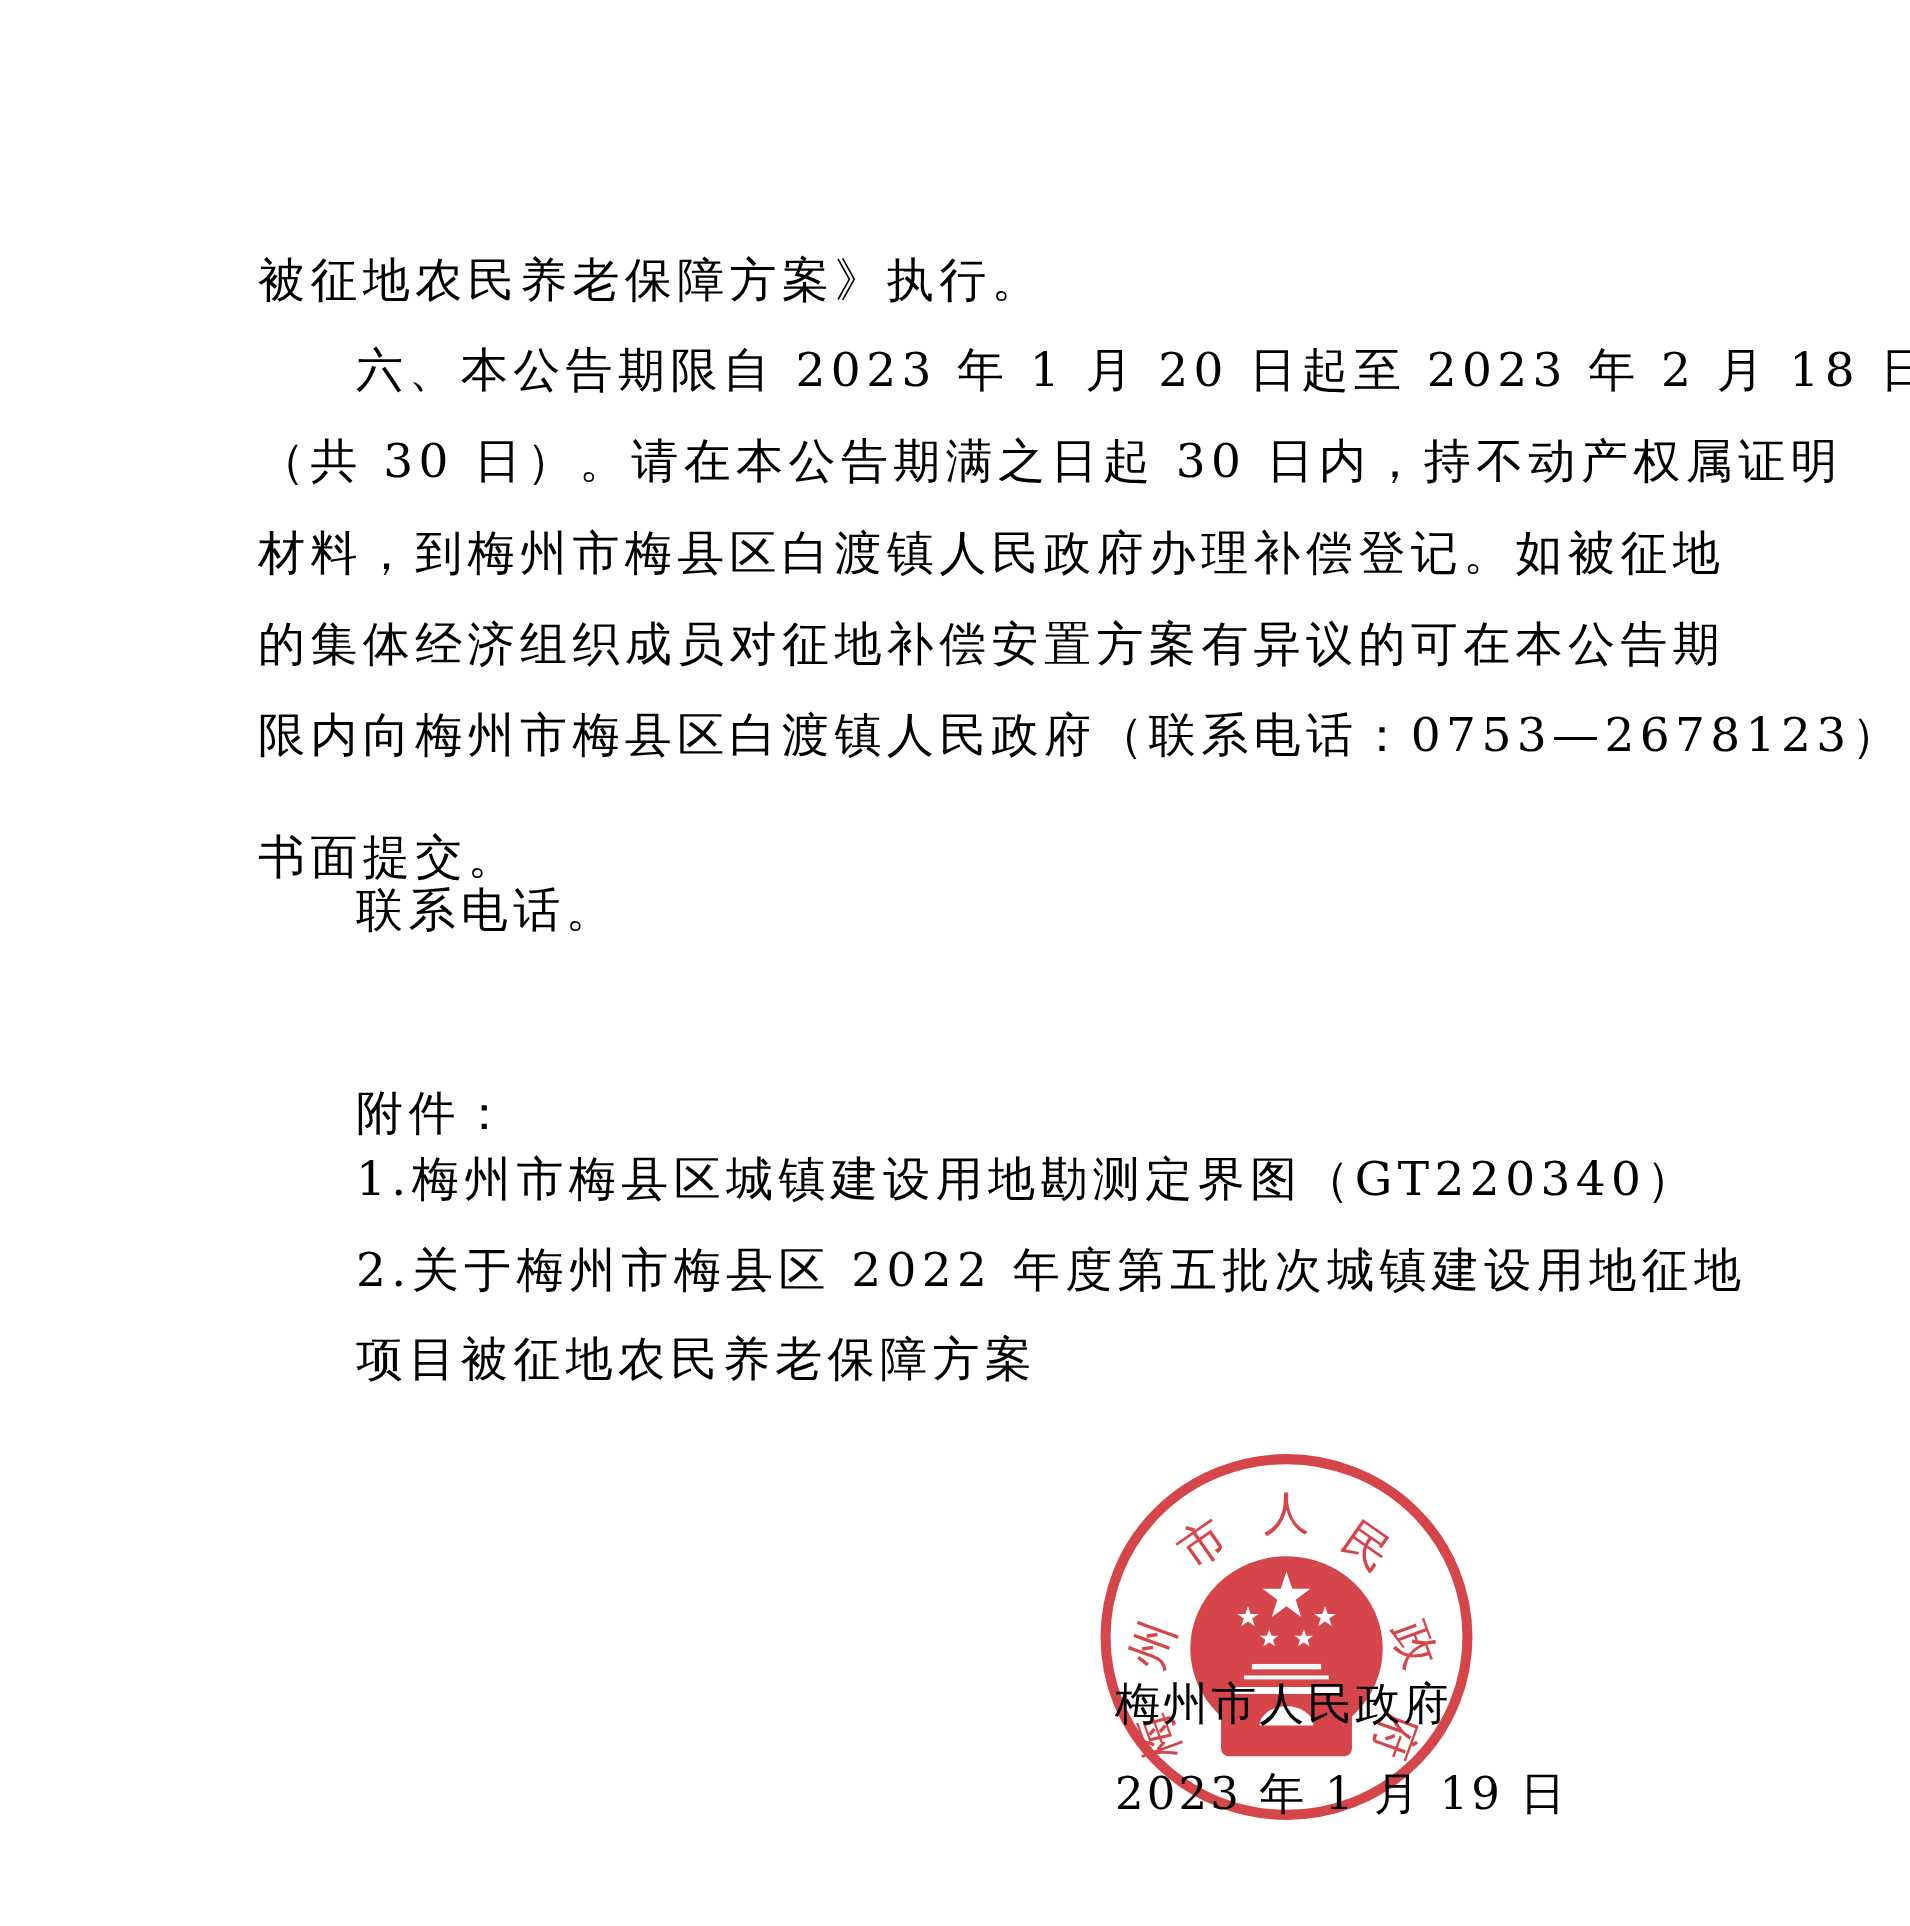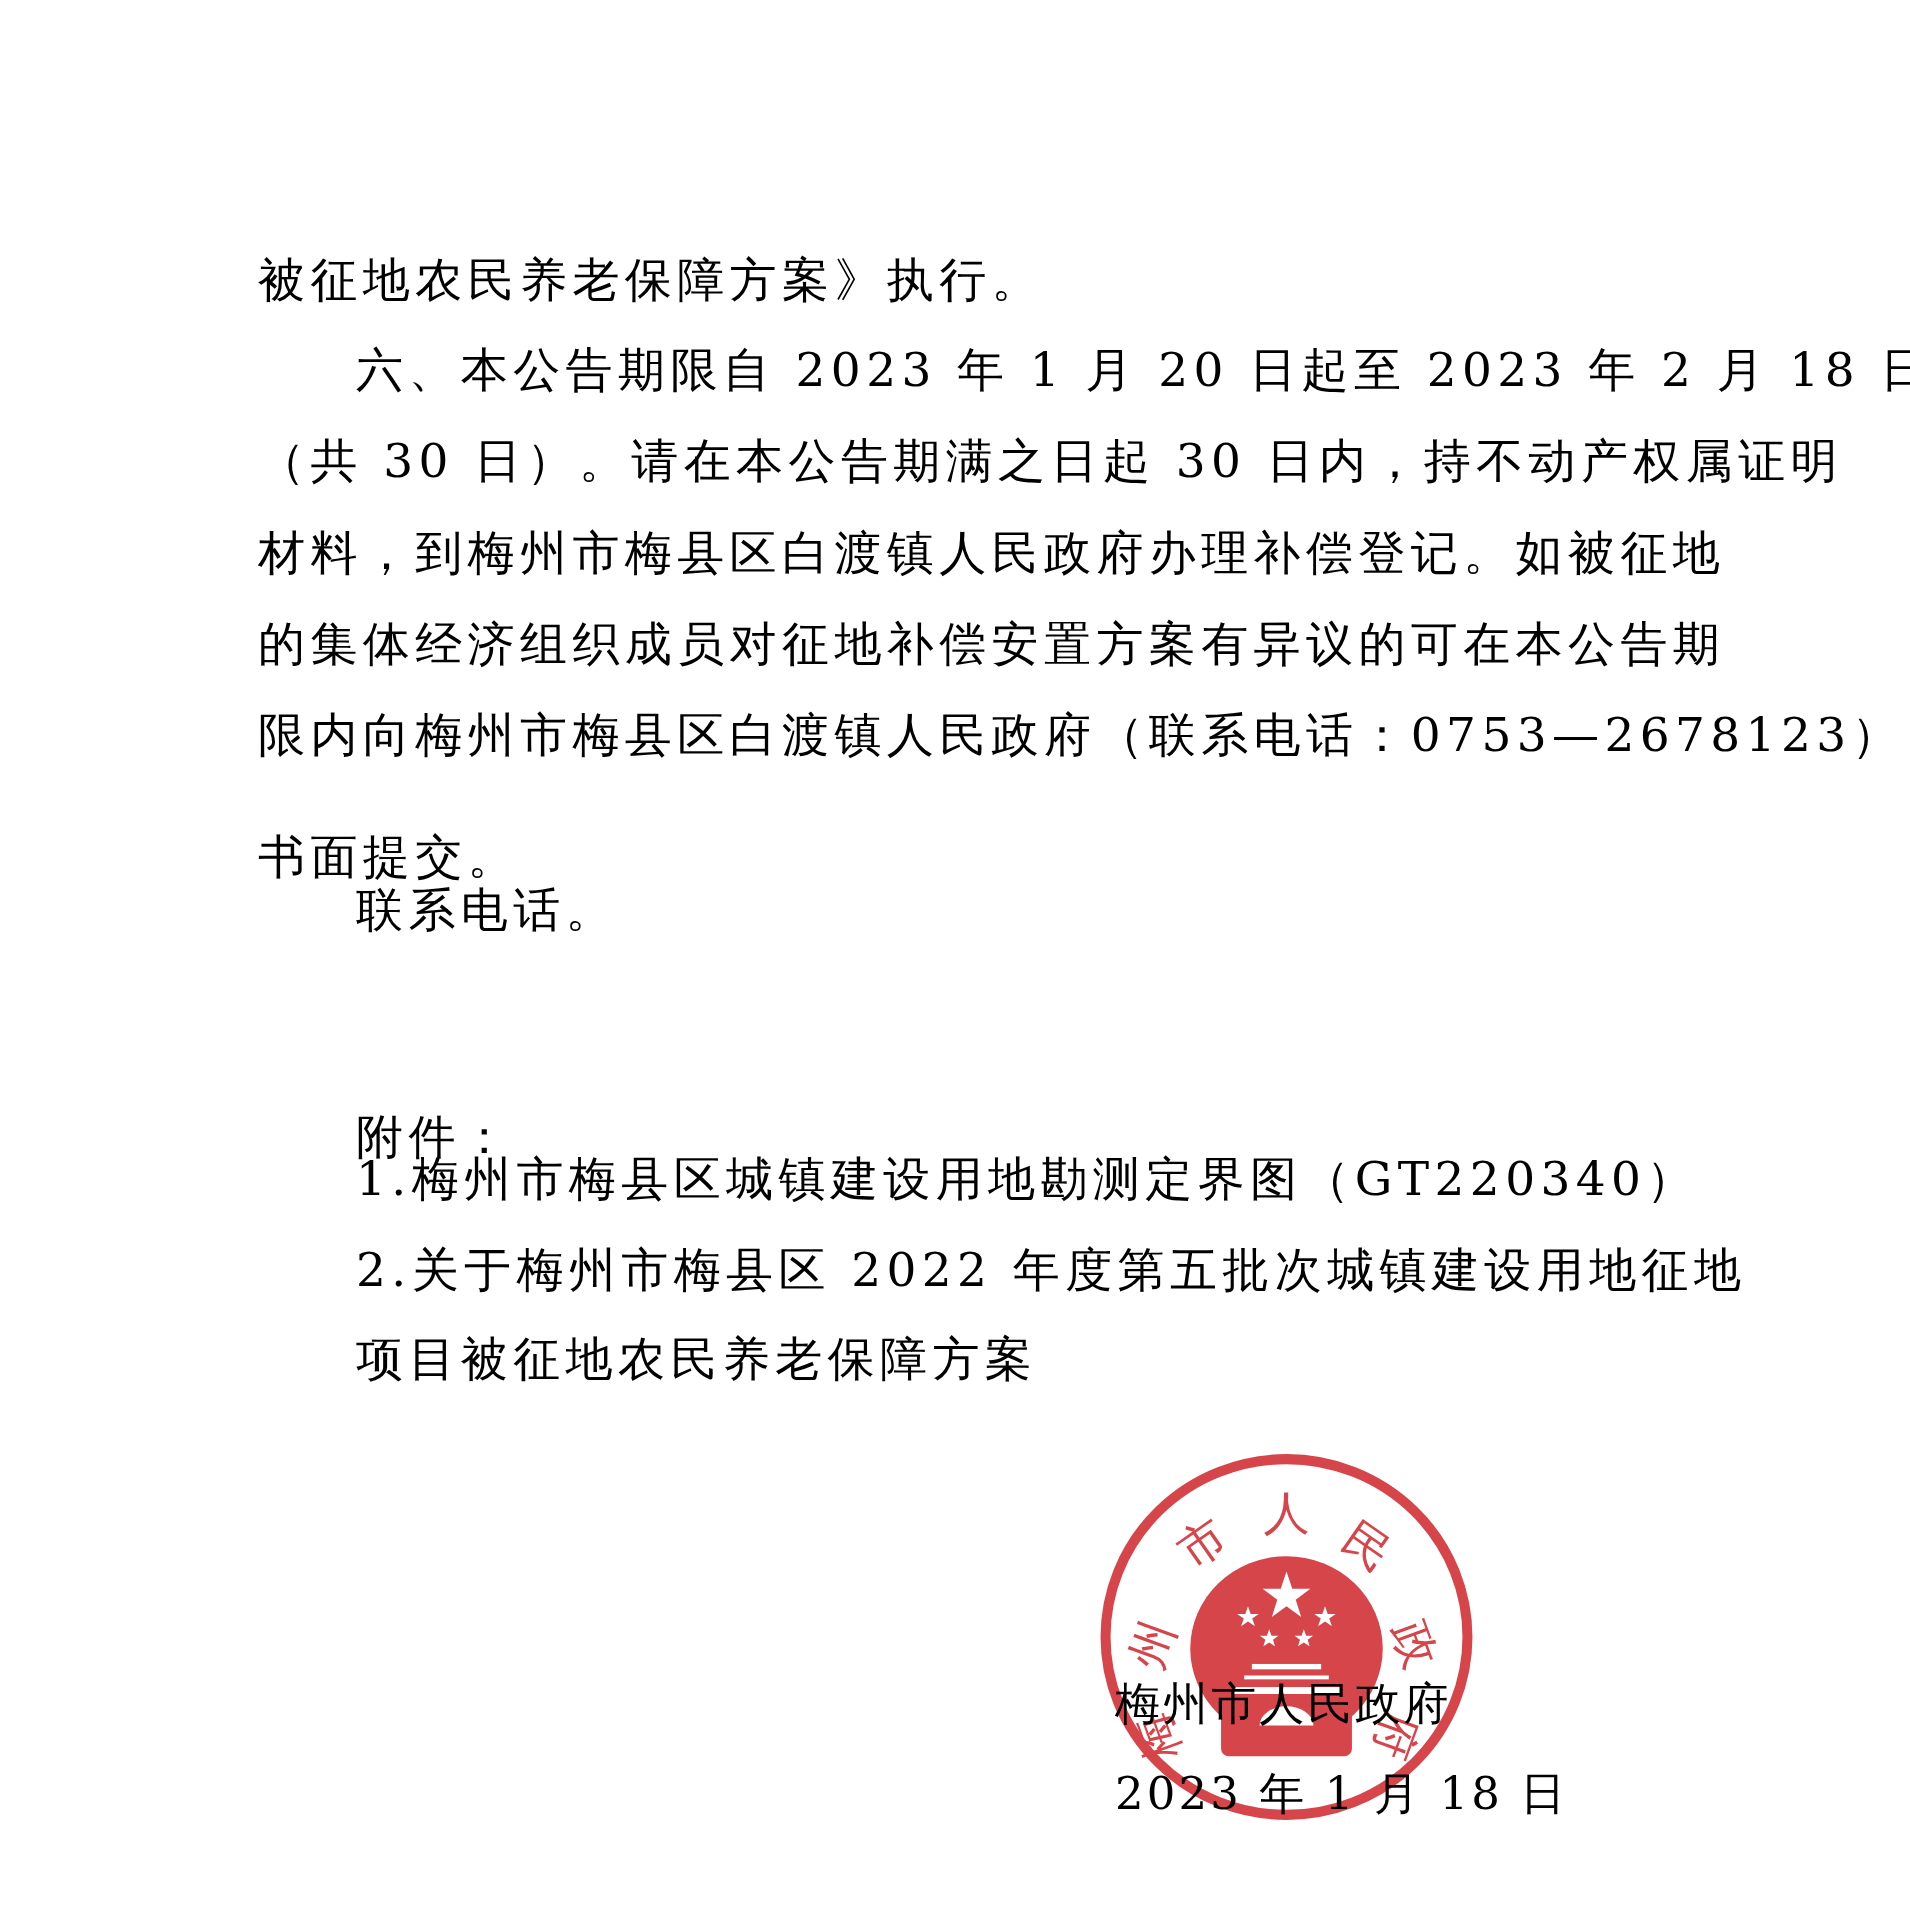--- a/index.html
+++ b/index.html
@@ -17,21 +17,21 @@
 <div>
   <div class="line" style="top:235px">被征地农民养老保障方案》执行。</div>
   <div class="line indent" style="top:325px">六、本公告期限自 2023 年 1 月 20 日起至 2023 年 2 月 18 日止</div>
   <div class="line" style="top:416px">（共 30 日）。请在本公告期满之日起 30 日内，持不动产权属证明</div>
   <div class="line" style="top:508px">材料，到梅州市梅县区白渡镇人民政府办理补偿登记。如被征地</div>
   <div class="line" style="top:599px">的集体经济组织成员对征地补偿安置方案有异议的可在本公告期</div>
   <div class="line" style="top:690px">限内向梅州市梅县区白渡镇人民政府（联系电话：0753—2678123）</div>
   <div class="line" style="top:812px">书面提交。</div>
   <div class="line indent" style="top:865px">联系电话。</div>
 
-  <div class="line indent" style="top:1092px">附件：</div>
+  <div class="line indent" style="top:1068px">附件：</div>
   <div class="line indent" style="top:1134px">1.梅州市梅县区城镇建设用地勘测定界图（GT220340）</div>
   <div class="line indent" style="top:1225px">2.关于梅州市梅县区 2022 年度第五批次城镇建设用地征地</div>
   <div class="line indent" style="top:1314px">项目被征地农民养老保障方案</div>
 
   <svg class="stamp" viewBox="0 0 1000 980">
     <g fill="none" stroke="#d2363b">
       <ellipse cx="500" cy="490" rx="470" ry="462" stroke-width="26"></ellipse>
     </g>
     <g fill="#d2363b" font-family="DejaVu Sans, sans-serif" font-size="120">
       <text x="100" y="560" transform="rotate(-70 150 520)">州</text>
@@ -53,16 +53,16 @@
       <polygon points="455,470 461,487 479,487 465,497 470,514 455,504 440,514 445,497 431,487 449,487"></polygon>
       <polygon points="545,470 551,487 569,487 555,497 560,514 545,504 530,514 535,497 521,487 539,487"></polygon>
       <rect x="410" y="560" width="180" height="14"></rect>
       <rect x="390" y="590" width="220" height="10"></rect>
       <rect x="360" y="620" width="280" height="18"></rect>
       <path d="M430 720 A70 50 0 0 1 570 720 Z"></path>
     </g>
   </svg>
 
   <div class="sig" style="left:1115px; top:1674px">梅州市人民政府</div>
-  <div class="sig" style="left:1115px; top:1764px">2023 年 1 月 18 日</div>
+  <div class="sig" style="left:1115px; top:1764px">2023 年 1 月 19 日</div>
 
 </div>
 
 
 </body></html>

